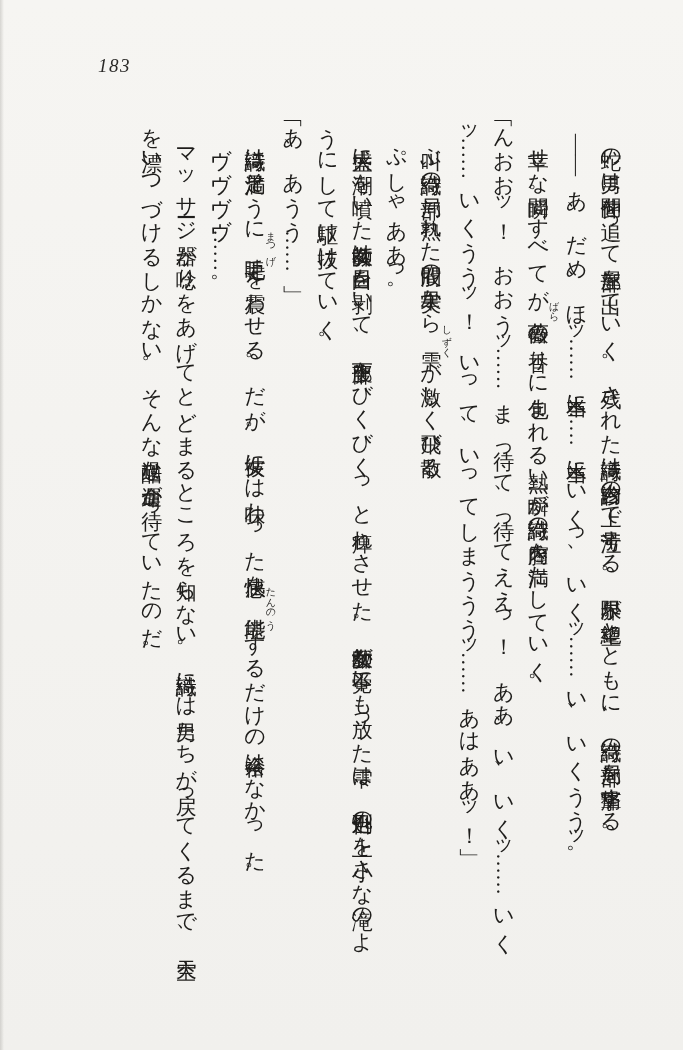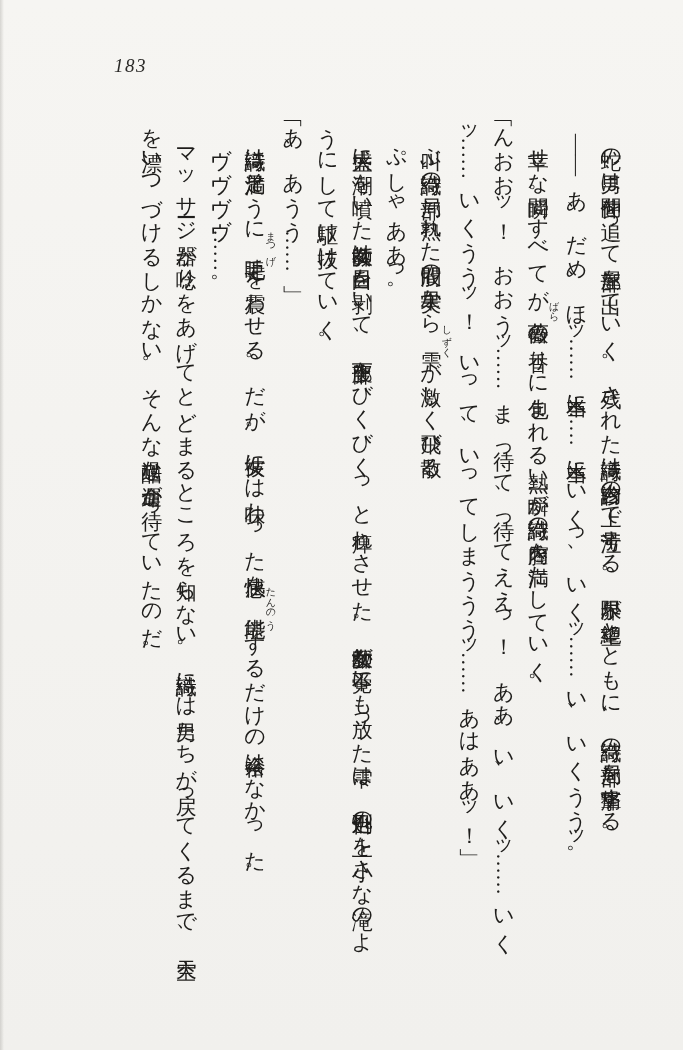--- a/index.html
+++ b/index.html
@@ -21,21 +21,21 @@
   .scan-edge {
     position: absolute;
     left: 0;
     top: 0;
     width: 4px;
     height: 100%;
     background: linear-gradient(90deg, rgba(120,118,112,0.25), rgba(120,118,112,0));
   }
   .page-number {
     position: absolute;
-    left: 114px;
+    left: 98px;
     top: 55px;
     font-family: "Liberation Serif", "DejaVu Serif", serif;
     font-style: italic;
     font-size: 19px;
     letter-spacing: 1.5px;
     color: #2b2a28;
   }
   .text-block {
     position: absolute;
     top: 113px;

